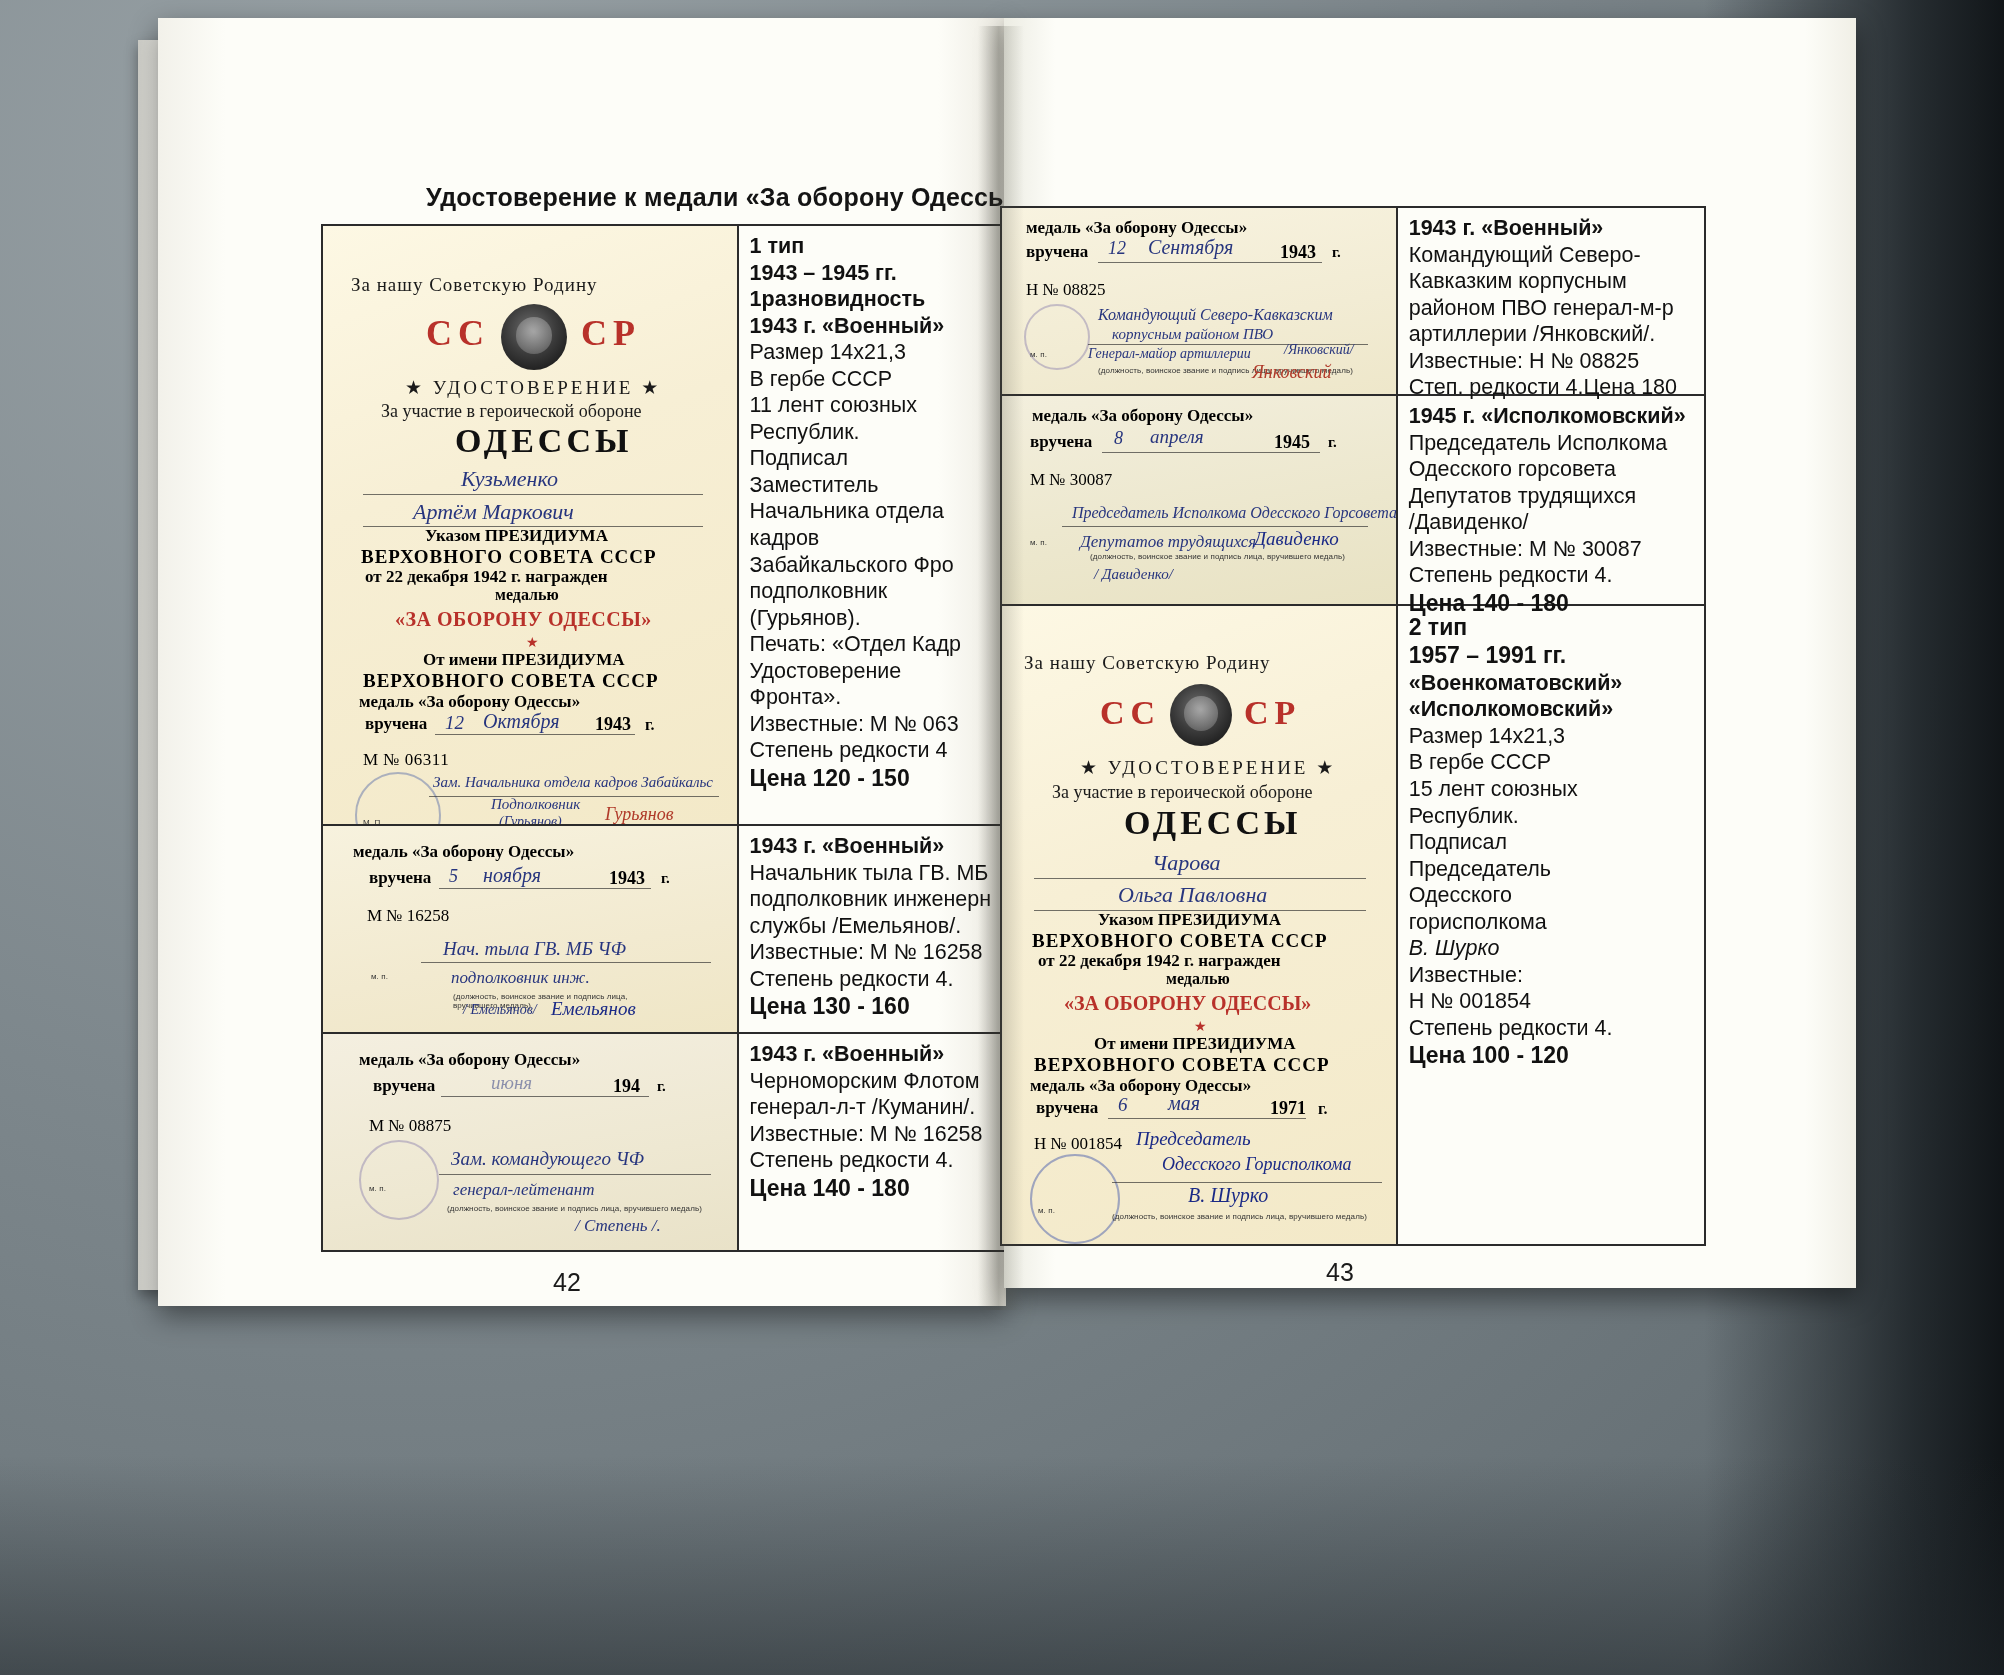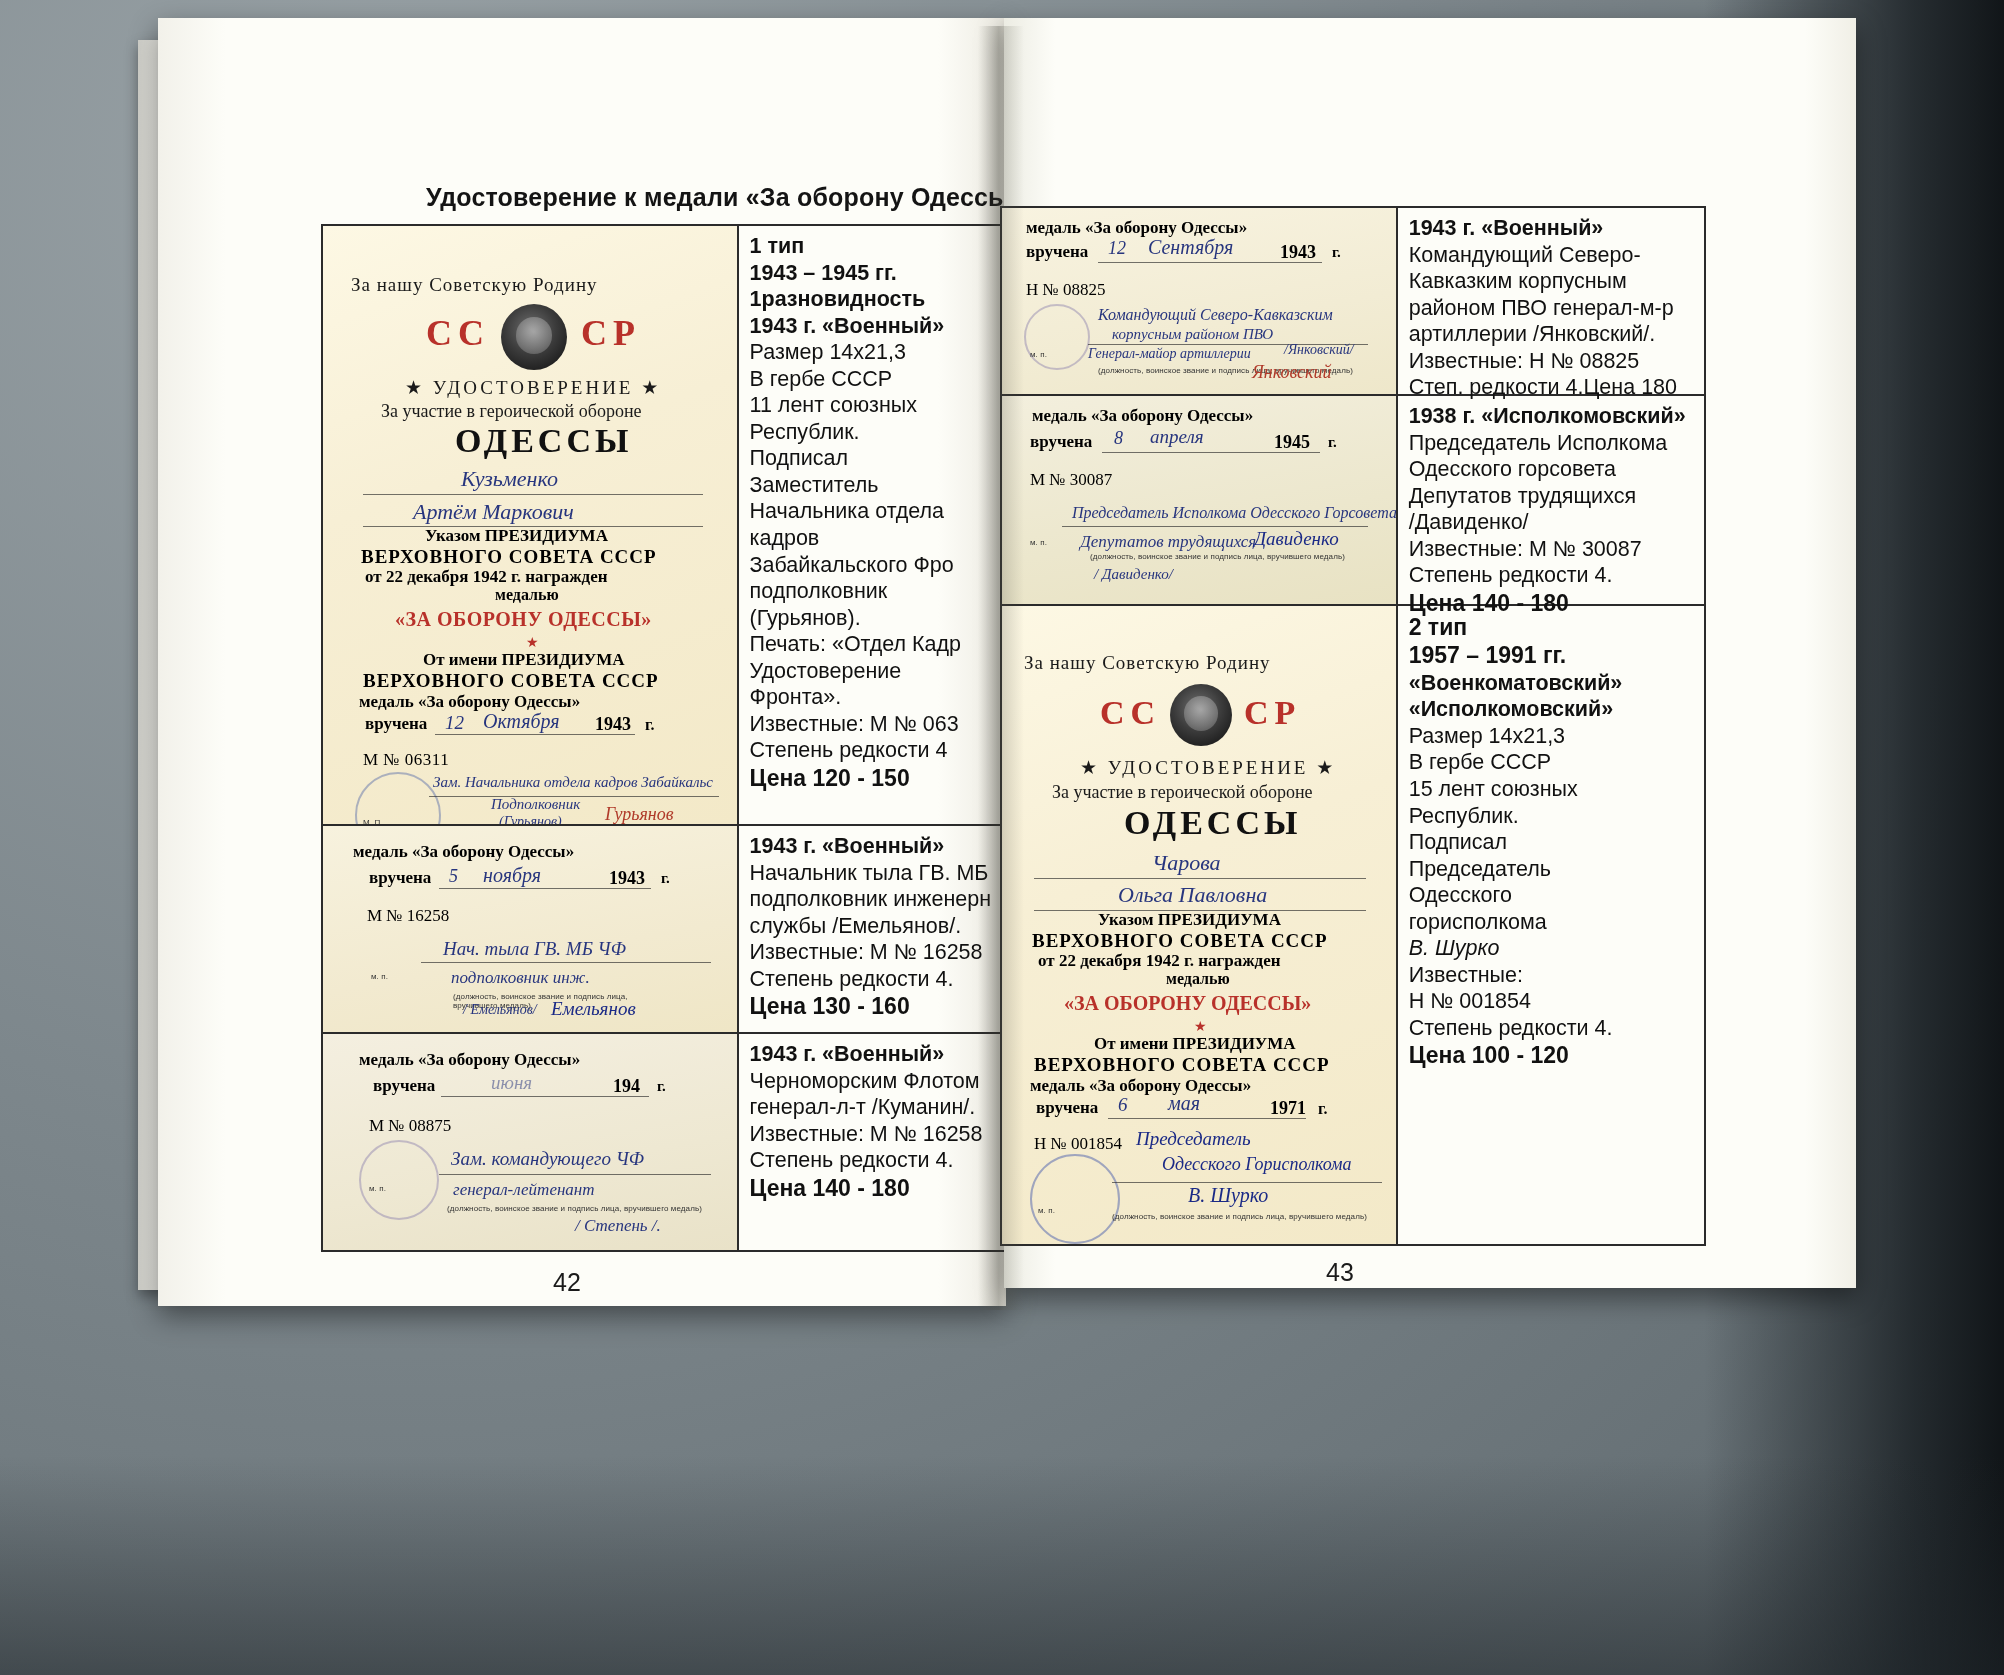--- a/index.html
+++ b/index.html
@@ -327,21 +327,21 @@
             <div class="c-line pen" style="left:70px;top:108px;font-size:16px;">Председатель Исполкома Одесского Горсовета</div>
             <div class="rule" style="left:60px;top:130px;width:306px;"></div>
             <div class="c-line tiny" style="left:28px;top:142px;">м. п.</div>
             <div class="c-line pen" style="left:78px;top:136px;font-size:17px;">Депутатов трудящихся</div>
             <div class="c-line pen" style="left:252px;top:132px;font-size:19px;color:#1b2a86;">Давиденко</div>
             <div class="c-line tiny" style="left:88px;top:156px;">(должность, воинское звание и подпись лица, вручившего медаль)</div>
             <div class="c-line pen" style="left:92px;top:170px;font-size:15px;">/ Давиденко/</div>
           </div>
         </div>
         <div class="cell-txt" style="width:308px;">
-          <div style="font-weight:bold;">1938 г. «Исполкомовский»</div>
+          <div style="font-weight:bold;">1945 г. «Исполкомовский»</div>
           <div> Председатель Исполкома</div>
           <div>Одесского горсовета</div>
           <div>Депутатов трудящихся</div>
           <div>/Давиденко/</div>
           <div>Известные: М № 30087</div>
           <div>Степень редкости 4.</div>
           <div style="font-weight:bold;font-size:23px;">Цена 140 - 180</div>
         </div>
       </div>
 

